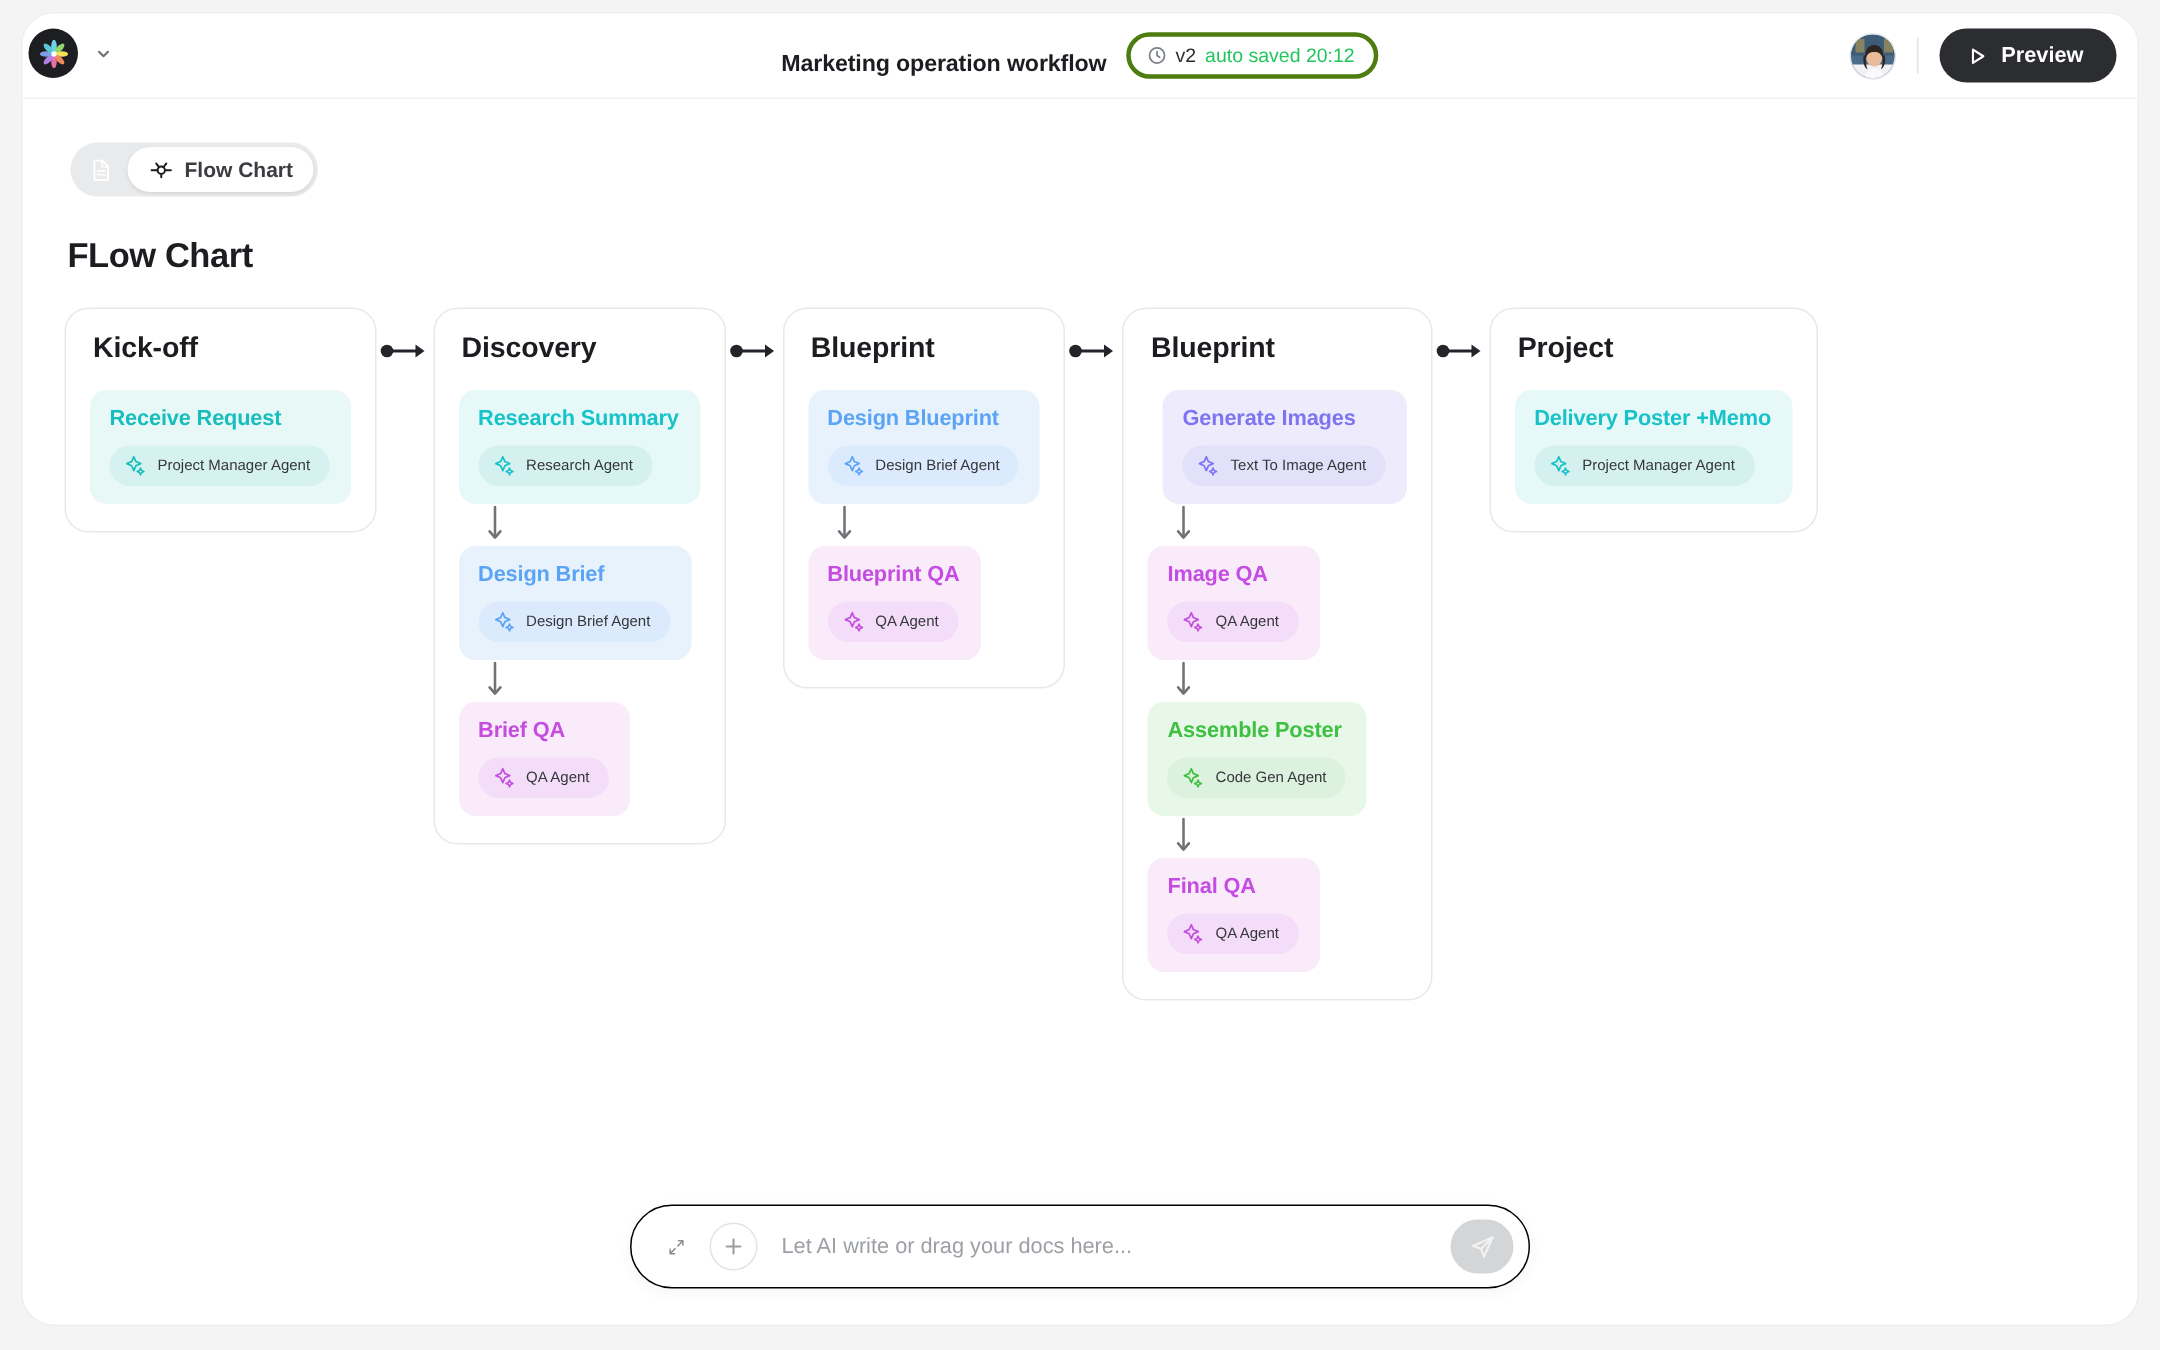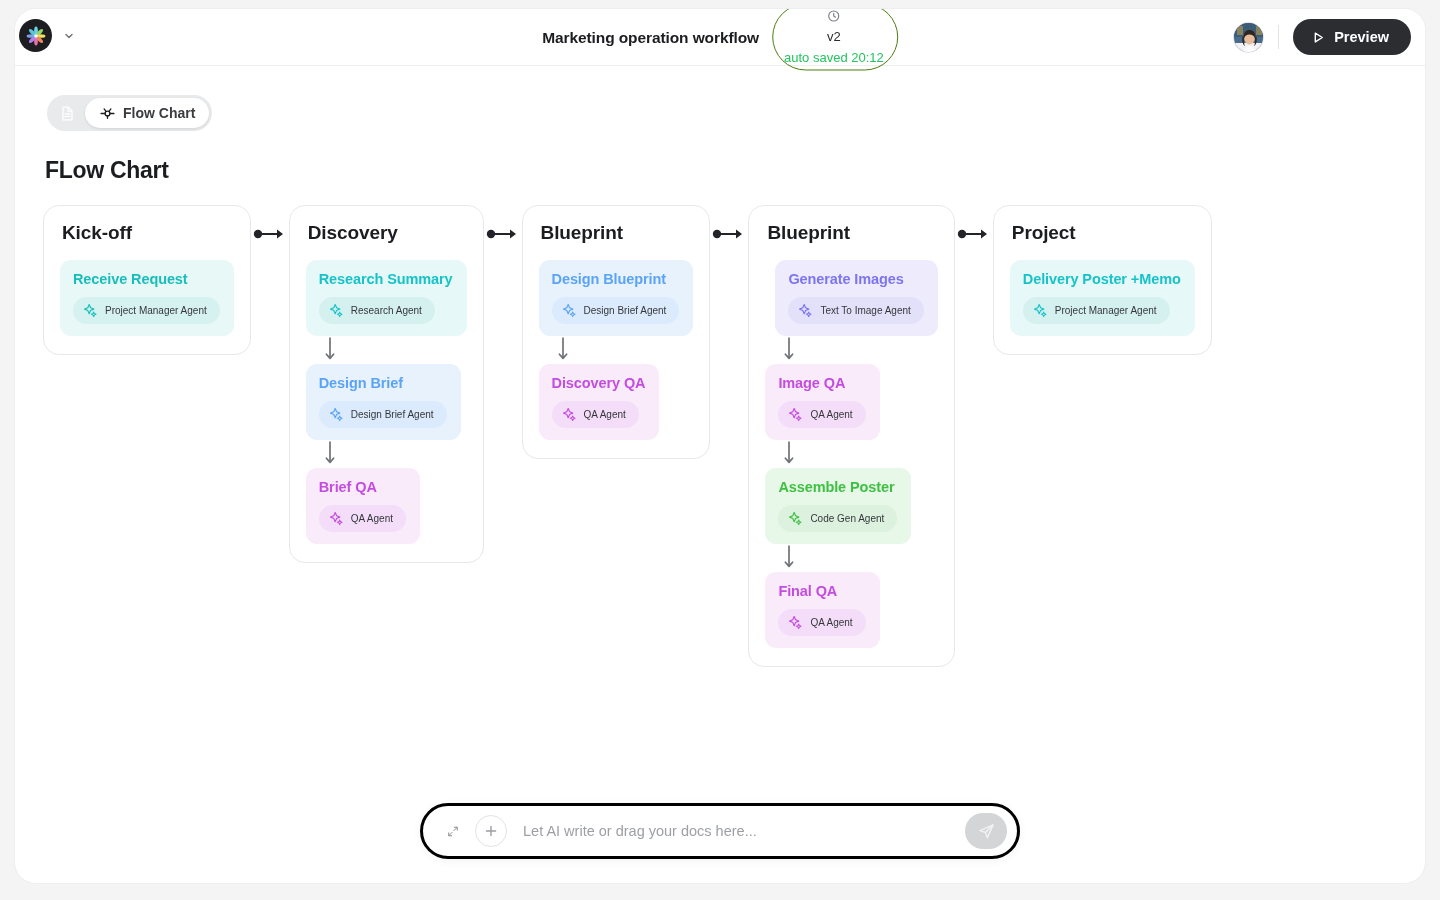--- a/index.html
+++ b/index.html
@@ -38,34 +38,33 @@
     display: flex; align-items: center; justify-content: center;
   }
   .chev {
     width: 14px; height: 14px;
     display: flex; align-items: center; justify-content: center;
     color: #6d7075;
   }
   .title-group {
     position: absolute; left: 50%; top: 50%;
     transform: translate(-50%, -50%);
-    display: flex; align-items: center; gap: 13px;
+    display: flex; align-items: flex-end; gap: 13px;
     white-space: nowrap;
   }
   .doc-title {
     font-size: 15.5px; font-weight: 700; color: #1c1d20;
     letter-spacing: -0.1px;
   }
   .save-badge {
     display: flex; align-items: center; gap: 6px;
-    border: 1px solid #4d7c0f;
+    border: 3px solid #4d7c0f;
     border-radius: 999px;
     padding: 5px 13px 5px 11px;
     font-size: 13px;
-    flex-direction: column;
   }
   .save-badge .clock { color: #7c8088; display:flex; }
   .save-badge .ver { color: #2b2d31; font-weight: 500; }
   .save-badge .auto { color: #22c55e; font-weight: 500; }
 
   .header-right {
     position: absolute; right: 14px; top: 50%;
     transform: translateY(-50%);
     display: flex; align-items: center; gap: 14px;
   }
@@ -170,21 +169,21 @@
     padding-top: 22px;
     flex: 0 0 auto;
   }
 
   
   .composer {
     position: absolute; left: 50%; bottom: 24px;
     transform: translateX(-50%);
     width: 600px; height: 56px;
     background: #fff;
-    border: 3px solid #000000;
+    border: 1px solid #000000;
     border-radius: 999px;
     box-shadow: 0 2px 10px rgba(0,0,0,.05);
     display: flex; align-items: center;
     padding: 0 10px 0 18px;
   }
   .expand-btn {
     width: 24px; height: 24px;
     display: flex; align-items: center; justify-content: center;
     color: #8b8e94; cursor: pointer; background: none; border: none;
   }
@@ -405,21 +404,21 @@
               <span>Design Brief Agent</span>
             </div>
           </div>
           <div class="v-arrow">
             <svg width="14" height="26" viewBox="0 0 14 26" fill="none">
               <path d="M7 1v19" stroke="#6f7276" stroke-width="1.7" stroke-linecap="round"></path>
               <path d="M3.4 17.2L7 21.4l3.6-4.2" stroke="#6f7276" stroke-width="1.7" stroke-linecap="round" stroke-linejoin="round"></path>
             </svg>
           </div>
           <div class="card" style="background: rgb(250, 235, 251);">
-            <div class="card-title" style="color: rgb(196, 76, 224);">Discovery QA</div>
+            <div class="card-title" style="color: rgb(196, 76, 224);">Blueprint QA</div>
             <div class="agent-pill" style="background: rgb(244, 221, 248);">
               <span class="spark">
                 <svg width="15" height="15" viewBox="0 0 16 16" fill="none">
                   <path d="M6.6 1.6l1.5 3.4 3.4 1.5-3.4 1.5-1.5 3.4-1.5-3.4L1.7 6.5l3.4-1.5z" stroke="#c44ce0" stroke-width="1.25" stroke-linejoin="round"></path>
                   <path d="M11.4 9.6l.75 1.7 1.7.75-1.7.75-.75 1.7-.75-1.7-1.7-.75 1.7-.75z" stroke="#c44ce0" stroke-width="1.1" stroke-linejoin="round"></path>
                 </svg>
               </span>
               <span>QA Agent</span>
             </div>
           </div>

